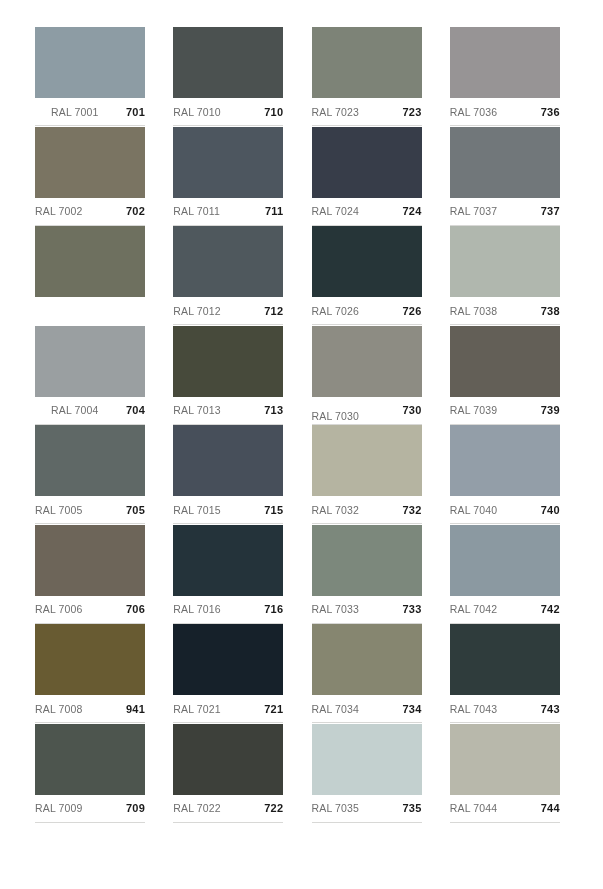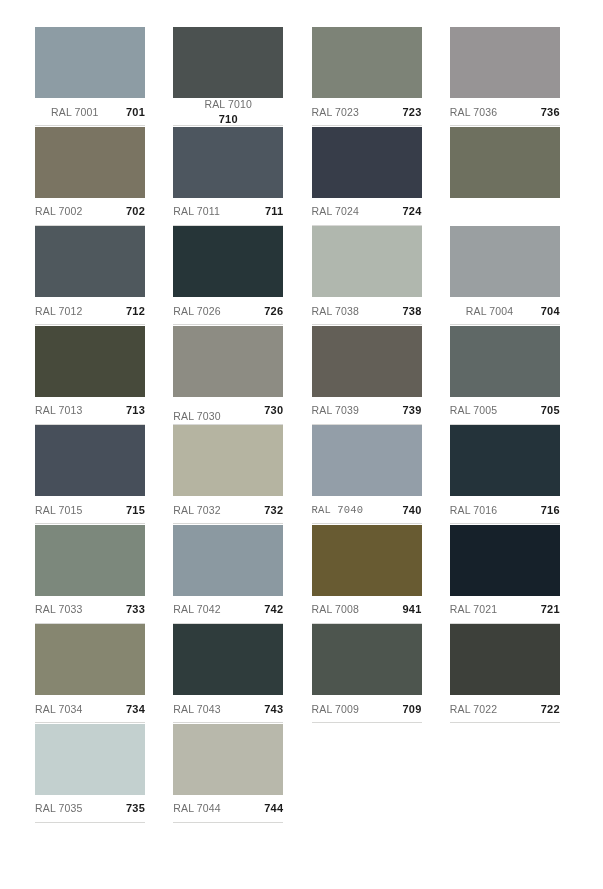--- a/index.html
+++ b/index.html
@@ -68,21 +68,21 @@
 <div id="chart" style="background: rgb(255, 255, 255);">
     <div class="cell">
       <div class="swatch" style="background: rgb(141, 156, 164);"></div>
       <div class="caption" style="border-bottom-color: rgb(216, 216, 214);">
         <span class="ral-name" style="color: rgb(110, 110, 110); padding-left: 16px;">RAL 7001</span>
         <span class="ral-code" style="color: rgb(26, 26, 26); margin-left: 14px;">701</span>
       </div>
     </div>
     <div class="cell">
       <div class="swatch" style="background: rgb(75, 81, 80);"></div>
-      <div class="caption" style="border-bottom-color: rgb(216, 216, 214); flex-direction: column;">
+      <div class="caption" style="border-bottom-color: rgb(216, 216, 214);">
         <span class="ral-name" style="color: rgb(110, 110, 110);">RAL 7010</span>
         <span class="ral-code" style="color: rgb(26, 26, 26);">710</span>
       </div>
     </div>
     <div class="cell">
       <div class="swatch" style="background: rgb(125, 131, 119);"></div>
       <div class="caption" style="border-bottom-color: rgb(216, 216, 214);">
         <span class="ral-name" style="color: rgb(110, 110, 110);">RAL 7023</span>
         <span class="ral-code" style="color: rgb(26, 26, 26);">723</span>
       </div>
@@ -109,20 +109,27 @@
       </div>
     </div>
     <div class="cell">
       <div class="swatch" style="background: rgb(55, 61, 73);"></div>
       <div class="caption" style="border-bottom-color: rgb(216, 216, 214);">
         <span class="ral-name" style="color: rgb(110, 110, 110);">RAL 7024</span>
         <span class="ral-code" style="color: rgb(26, 26, 26);">724</span>
       </div>
     </div>
     <div class="cell">
+      <div class="swatch" style="background: rgb(113, 119, 122);"></div>
+      <div class="caption" style="border-bottom-color: rgb(216, 216, 214);">
+        <span class="ral-name" style="color: rgb(110, 110, 110);">RAL 7037</span>
+        <span class="ral-code" style="color: rgb(26, 26, 26);">737</span>
+      </div>
+    </div>
+    <div class="cell">
       <div class="swatch" style="background: rgb(110, 112, 95);"></div>
     </div>
     <div class="cell">
       <div class="swatch" style="background: rgb(79, 88, 93);"></div>
       <div class="caption" style="border-bottom-color: rgb(216, 216, 214);">
         <span class="ral-name" style="color: rgb(110, 110, 110);">RAL 7012</span>
         <span class="ral-code" style="color: rgb(26, 26, 26);">712</span>
       </div>
     </div>
     <div class="cell">
@@ -184,22 +191,29 @@
     <div class="cell">
       <div class="swatch" style="background: rgb(181, 180, 161);"></div>
       <div class="caption" style="border-bottom-color: rgb(216, 216, 214);">
         <span class="ral-name" style="color: rgb(110, 110, 110);">RAL 7032</span>
         <span class="ral-code" style="color: rgb(26, 26, 26);">732</span>
       </div>
     </div>
     <div class="cell">
       <div class="swatch" style="background: rgb(147, 158, 168);"></div>
       <div class="caption" style="border-bottom-color: rgb(216, 216, 214);">
-        <span class="ral-name" style="color: rgb(110, 110, 110); font-family: Liberation Mono, monospace;">RAL 7040</span>
+        <span class="ral-name" style="color: rgb(110, 110, 110);">RAL 7040</span>
         <span class="ral-code" style="color: rgb(26, 26, 26);">740</span>
+      </div>
+    </div>
+    <div class="cell">
+      <div class="swatch" style="background: rgb(109, 101, 89);"></div>
+      <div class="caption" style="border-bottom-color: rgb(216, 216, 214);">
+        <span class="ral-name" style="color: rgb(110, 110, 110);">RAL 7006</span>
+        <span class="ral-code" style="color: rgb(26, 26, 26);">706</span>
       </div>
     </div>
     <div class="cell">
       <div class="swatch" style="background: rgb(36, 51, 58);"></div>
       <div class="caption" style="border-bottom-color: rgb(216, 216, 214);">
         <span class="ral-name" style="color: rgb(110, 110, 110);">RAL 7016</span>
         <span class="ral-code" style="color: rgb(26, 26, 26);">716</span>
       </div>
     </div>
     <div class="cell">

